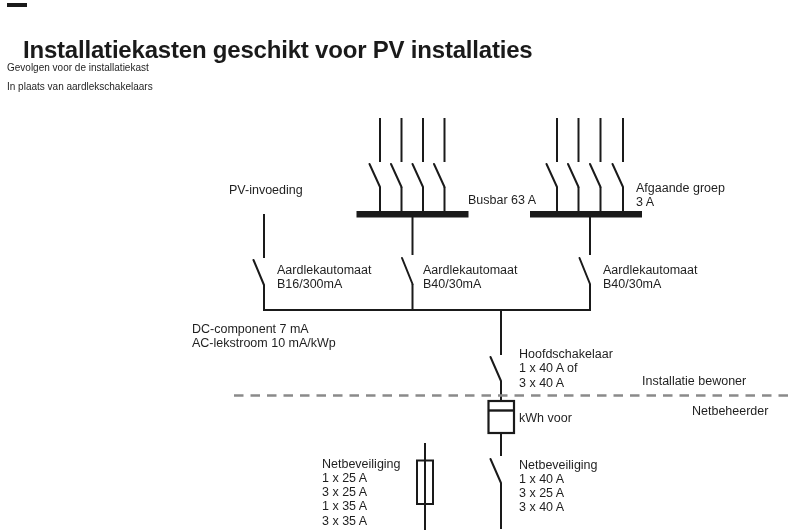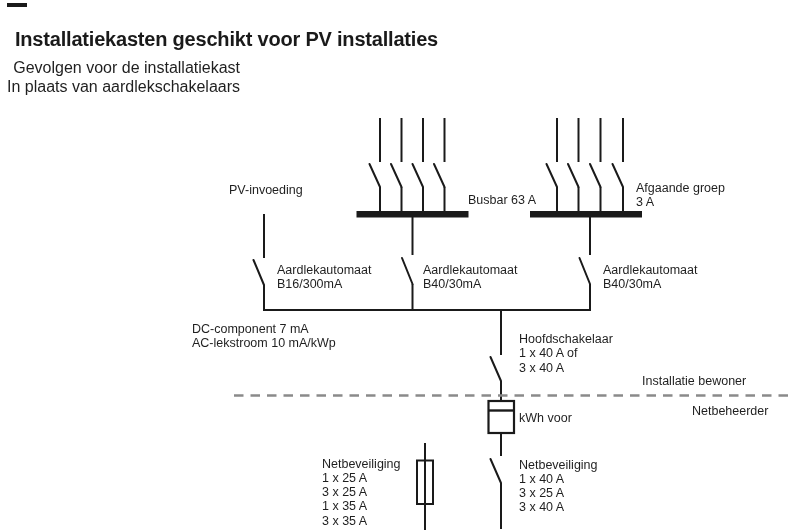--- a/index.html
+++ b/index.html
@@ -9,43 +9,43 @@
     background:var(--background,#ffffff);
     font-family:"Liberation Sans",sans-serif;
     color:var(--text,#1f1f1f);
     overflow:hidden;
   }
   .top-dash{
     position:absolute;left:7px;top:3px;width:20px;height:3.5px;
     background:var(--line,#1a1a1a);
   }
   .title{
-    position:absolute;left:7px;top:20px;margin:8px;
-    font-size:20px;font-weight:700;letter-spacing:-0.2px;
+    position:absolute;left:7px;top:20px;margin:16px;
+    font-size:24px;font-weight:700;letter-spacing:-0.2px;
     color:var(--line,#161616);white-space:nowrap;
   }
   .subtitle{
     position:absolute;left:7px;top:59px;
-    font-size:16px;line-height:18.5px;color:var(--text,#1f1f1f);text-align:right;
+    font-size:10px;line-height:18.5px;color:var(--text,#1f1f1f);
   }
   .schematic{position:absolute;left:0;top:0;color:var(--line,#1a1a1a);}
   .schematic path{stroke:currentColor;stroke-width:2;fill:none;stroke-linecap:round;}
   .schematic path.struct{stroke-linecap:butt;}
   .schematic rect.bar{fill:currentColor;stroke:none;}
   .schematic rect.box{fill:#ffffff;stroke:currentColor;stroke-width:2.2;}
   .schematic rect.fuse{fill:none;stroke:currentColor;stroke-width:2;}
   .schematic path.dash{
     stroke:var(--dashed,#8a8a8a);stroke-width:2.6;
     stroke-dasharray:9.5 7;stroke-linecap:butt;
   }
   .lbl{
     position:absolute;font-size:12.5px;line-height:14px;
     color:var(--text,#1f1f1f);white-space:nowrap;
   }
-  .lh145{line-height:14.5px;}
+  .lh145{line-height:14.5px;margin-top:15px;}
   .lh143{line-height:14.3px;}
   .alignr{text-align:left;}
 </style>
 </head>
 <body>
 
 <div class="page">
 
   <div class="top-dash"></div>
   <h1 class="title">Installatiekasten geschikt voor PV installaties</h1>

